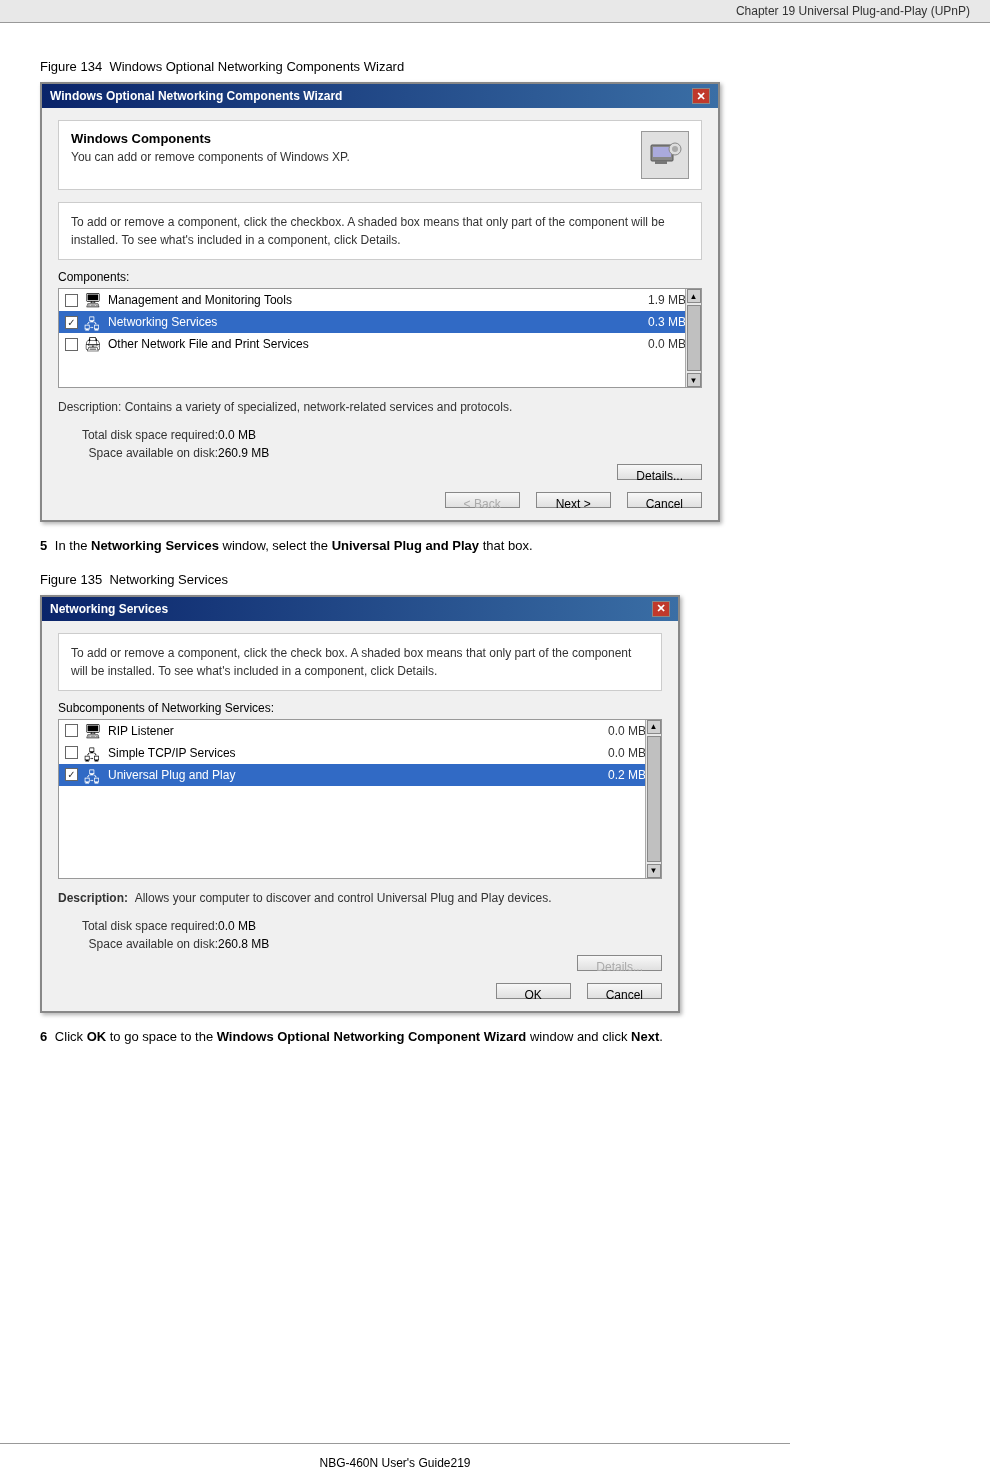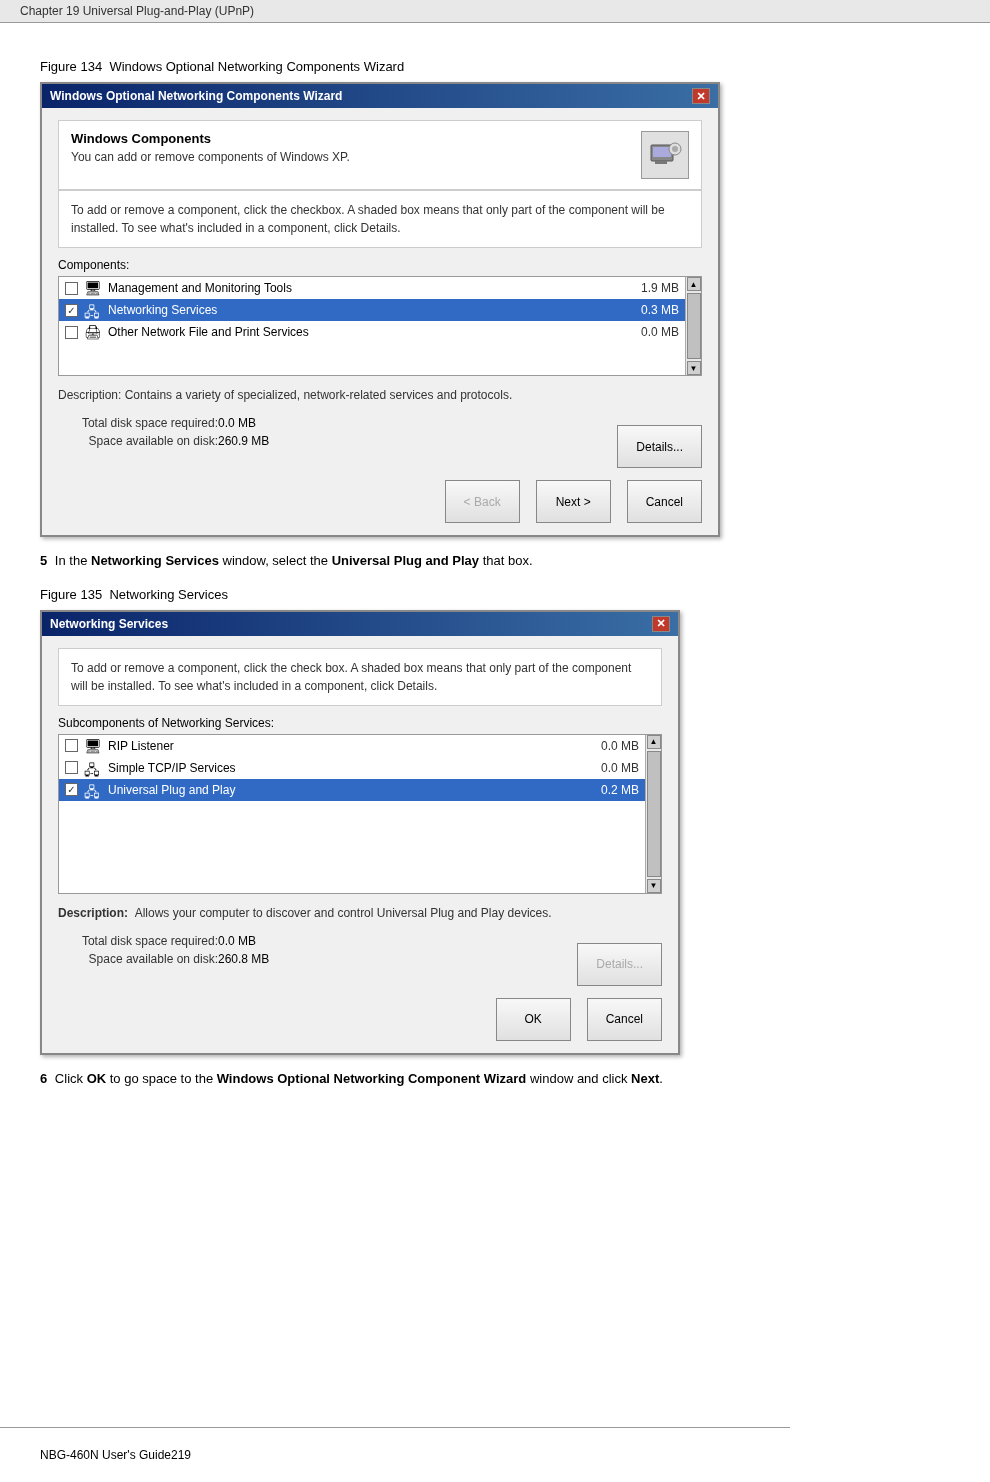--- a/index.html
+++ b/index.html
@@ -10,20 +10,21 @@
       font-family: Arial, sans-serif;
       font-size: 13px;
       color: #000;
       position: relative;
     }
 
     
     .page-header {
       background: #e8e8e8;
       border-bottom: 1px solid #999;
+      text-align: right;
       padding: 4px 20px;
       font-size: 12px;
       color: #333;
     }
 
     
     .content {
       padding: 20px 40px 40px 40px;
     }
 
@@ -93,21 +94,21 @@
     }
 
     
     .win-components-header {
       background: white;
       border: 1px solid #ccc;
       padding: 10px 12px;
       display: flex;
       align-items: flex-start;
       justify-content: space-between;
-      margin-bottom: 0;
+      margin-bottom: 12px;
     }
     .win-comp-icon {
       width: 48px;
       height: 48px;
       background: #e0e0e0;
       border: 1px solid #999;
       display: flex;
       align-items: center;
       justify-content: center;
       font-size: 22px;
@@ -185,21 +186,21 @@
       height: 16px;
       margin-right: 4px;
       font-size: 14px;
     }
     .item-name {
       flex: 1;
     }
     .item-size {
       font-size: 12px;
       color: #333;
-      margin-right: 16px;
+      margin-right: 9px;
     }
     .scrollbar-track {
       position: absolute;
       right: 0;
       top: 0;
       bottom: 0;
       width: 16px;
       background: #e8e8e8;
       border-left: 1px solid #aaa;
       display: flex;
@@ -262,37 +263,37 @@
       margin-top: 4px;
     }
     .win-btn {
       background: linear-gradient(to bottom, #f8f8f8, #e0e0e0);
       border: 1px solid #888;
       padding: 4px 18px;
       font-size: 12px;
       cursor: pointer;
       min-width: 75px;
       text-align: center;
-      height: 43px;
+      height: 16px;
     }
     .win-btn.disabled {
       color: #aaa;
       cursor: default;
     }
 
     
     .page-footer {
       position: fixed;
       bottom: 0;
       width: 790px;
       border-top: 1px solid #999;
       display: flex;
-      justify-content: flex-start;
-      align-items: center;
-      padding: 20px 40px;
+      justify-content: center;
+      align-items: center;
+      padding: 12px 40px;
       background: white;
       font-size: 12px;
     }
 
     .figure-container {
       margin-bottom: 6px;
     }
 
     
     .net-services-dialog {

